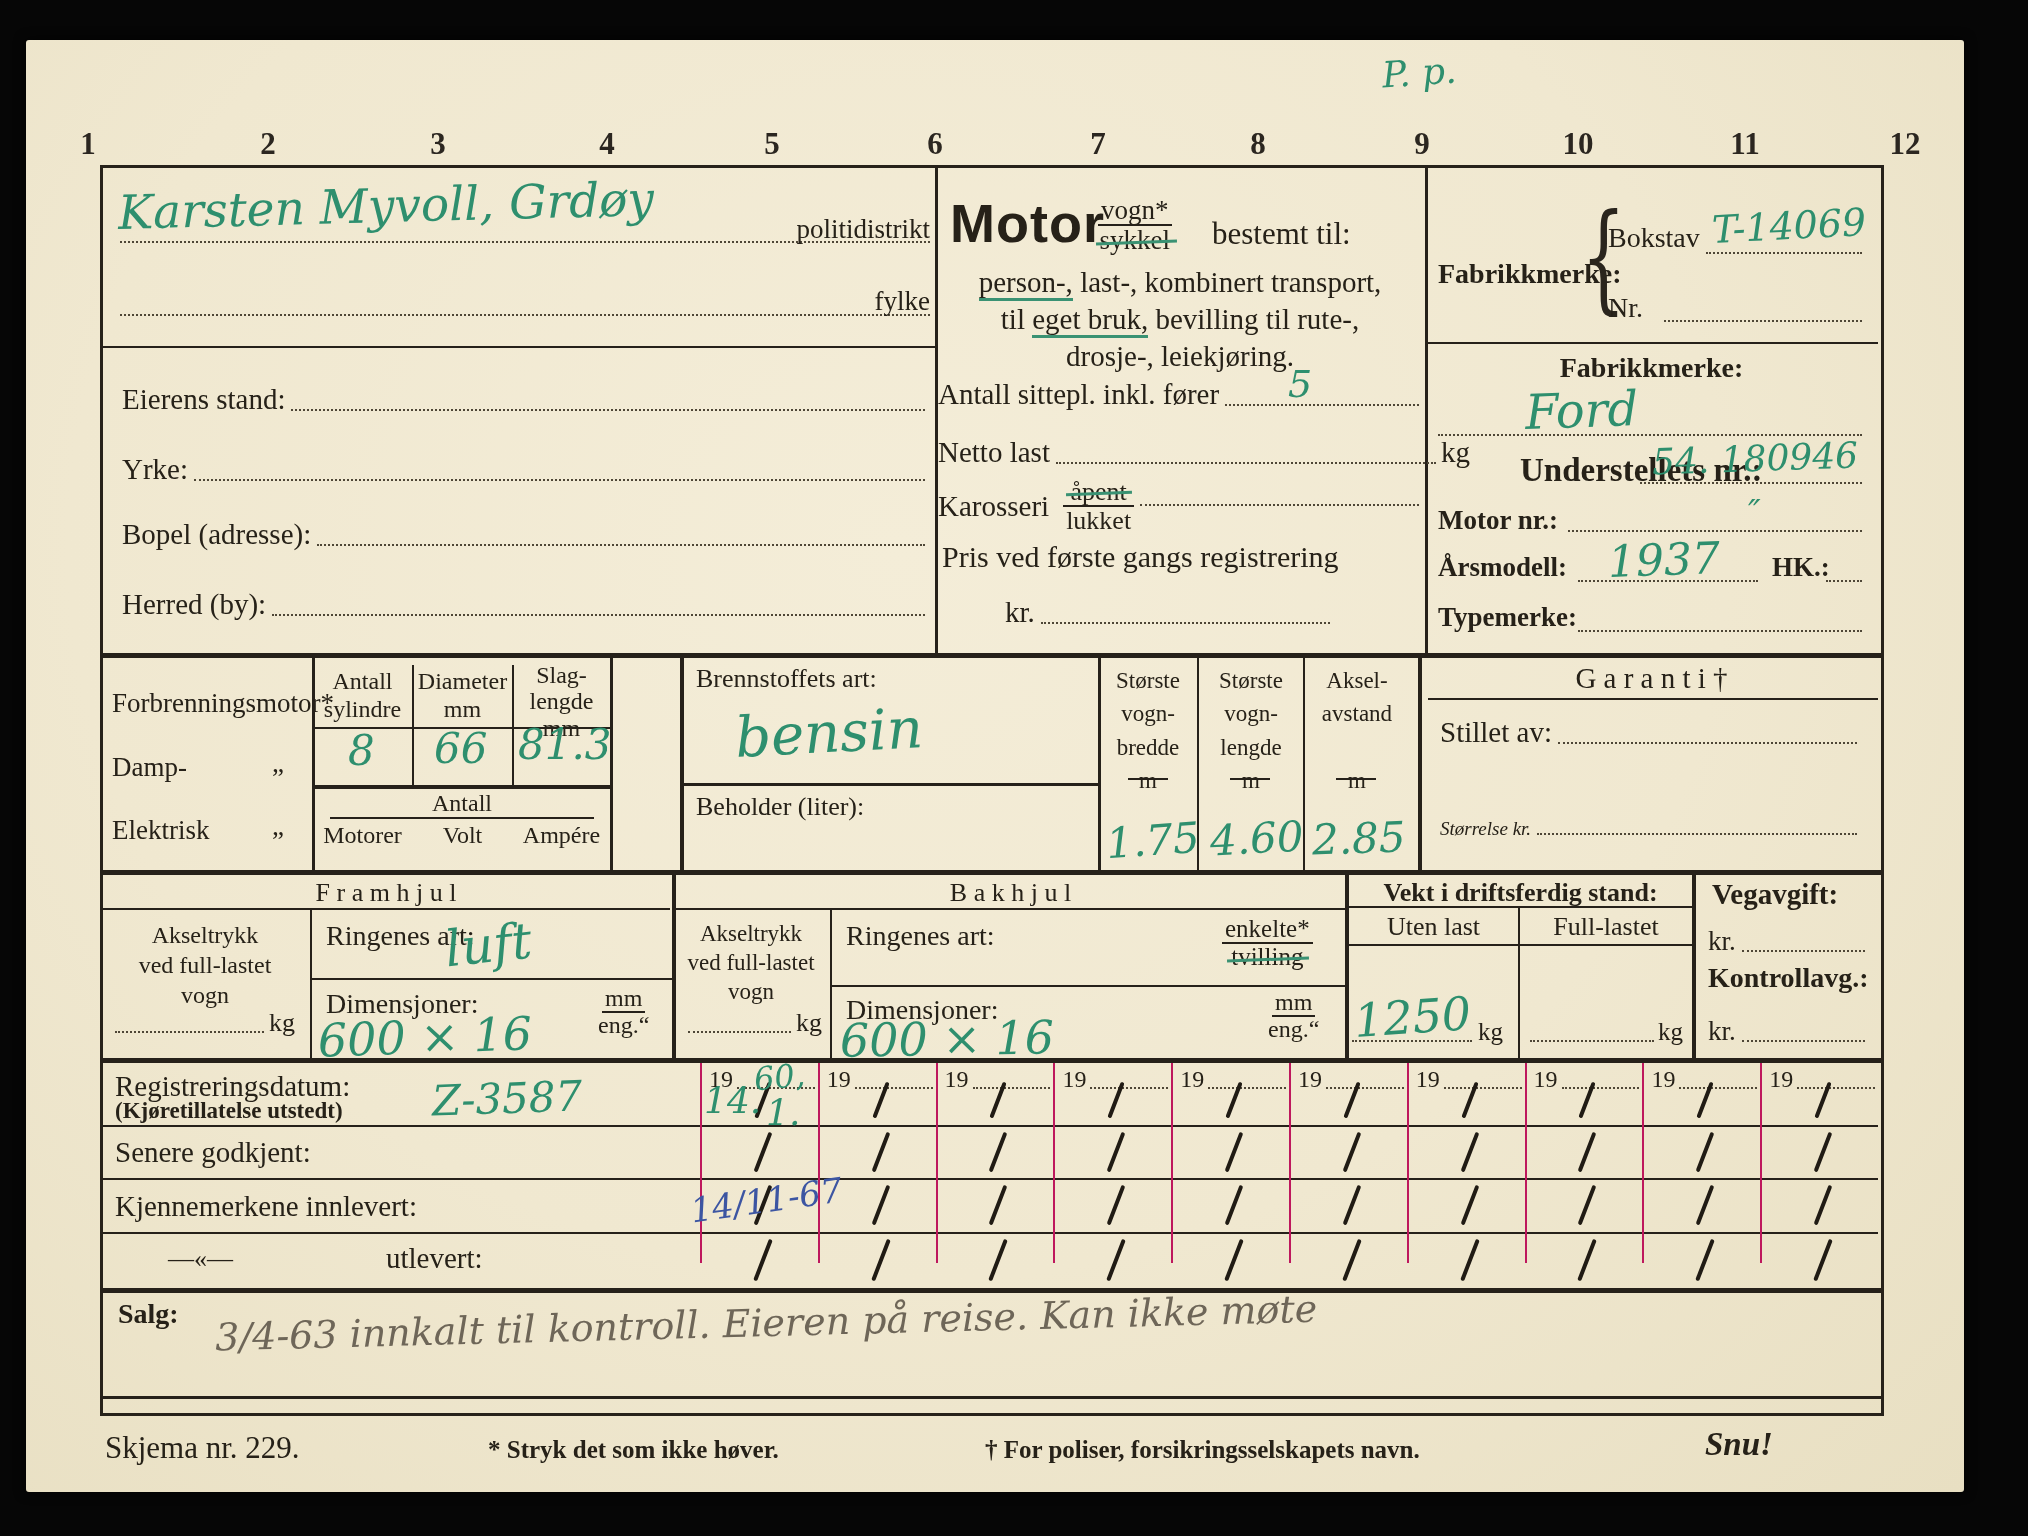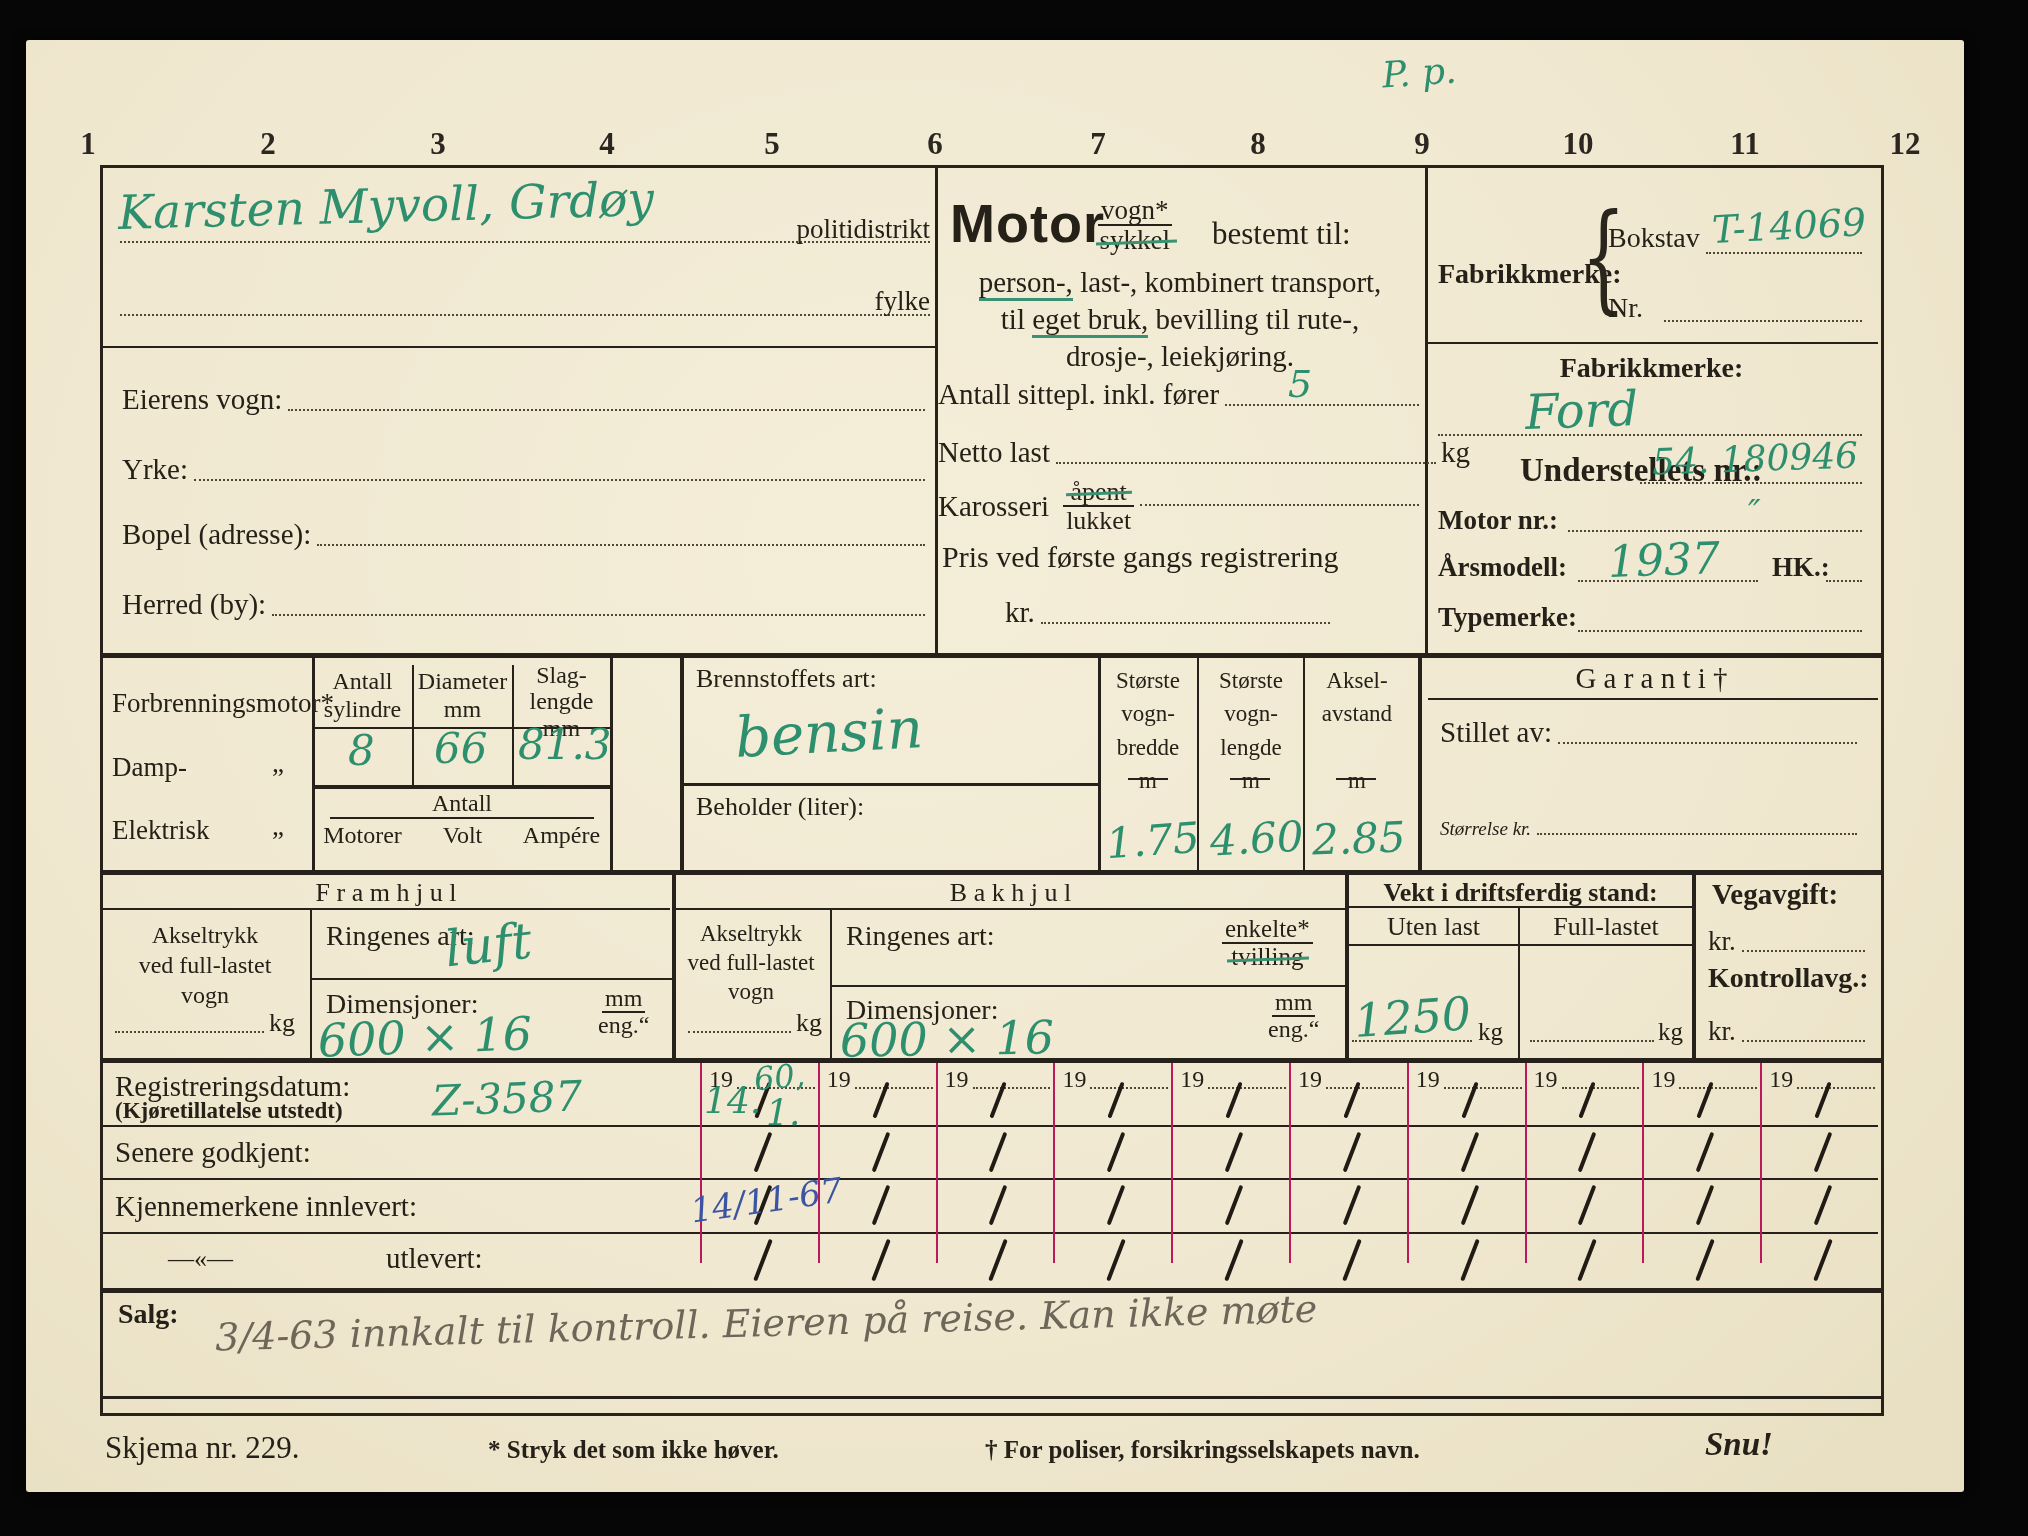--- a/index.html
+++ b/index.html
@@ -62,21 +62,21 @@
   <div class="hl" style="left:100px;top:653px;width:1781px;height:5px;"></div>
 
   <div class="abs hw" style="left:118px;top:178px;font-size:47px;transform:rotate(-1.5deg);">Karsten Myvoll, Grdøy</div>
   <div class="dotline" style="left:120px;top:241px;width:810px;"></div>
   <div class="abs lbl rt" style="left:740px;top:214px;width:190px;font-size:27px;">politidistrikt</div>
   <div class="dotline" style="left:120px;top:314px;width:810px;"></div>
   <div class="abs lbl rt" style="left:780px;top:286px;width:150px;font-size:27px;">fylke</div>
   <div class="hl" style="left:100px;top:346px;width:838px;height:2px;"></div>
 
   <div class="row" style="left:122px;top:383px;width:808px;">
-    <span class="lbl" style="font-size:29px;">Eierens vogn:</span>
+    <span class="lbl" style="font-size:29px;">Eierens stand:</span>
     <span class="dots"></span>
   </div>
   <div class="row" style="left:122px;top:453px;width:808px;">
     <span class="lbl" style="font-size:29px;">Yrke:</span>
     <span class="dots"></span>
   </div>
   <div class="row" style="left:122px;top:518px;width:808px;">
     <span class="lbl" style="font-size:29px;">Bopel (adresse):</span>
     <span class="dots"></span>
   </div>

